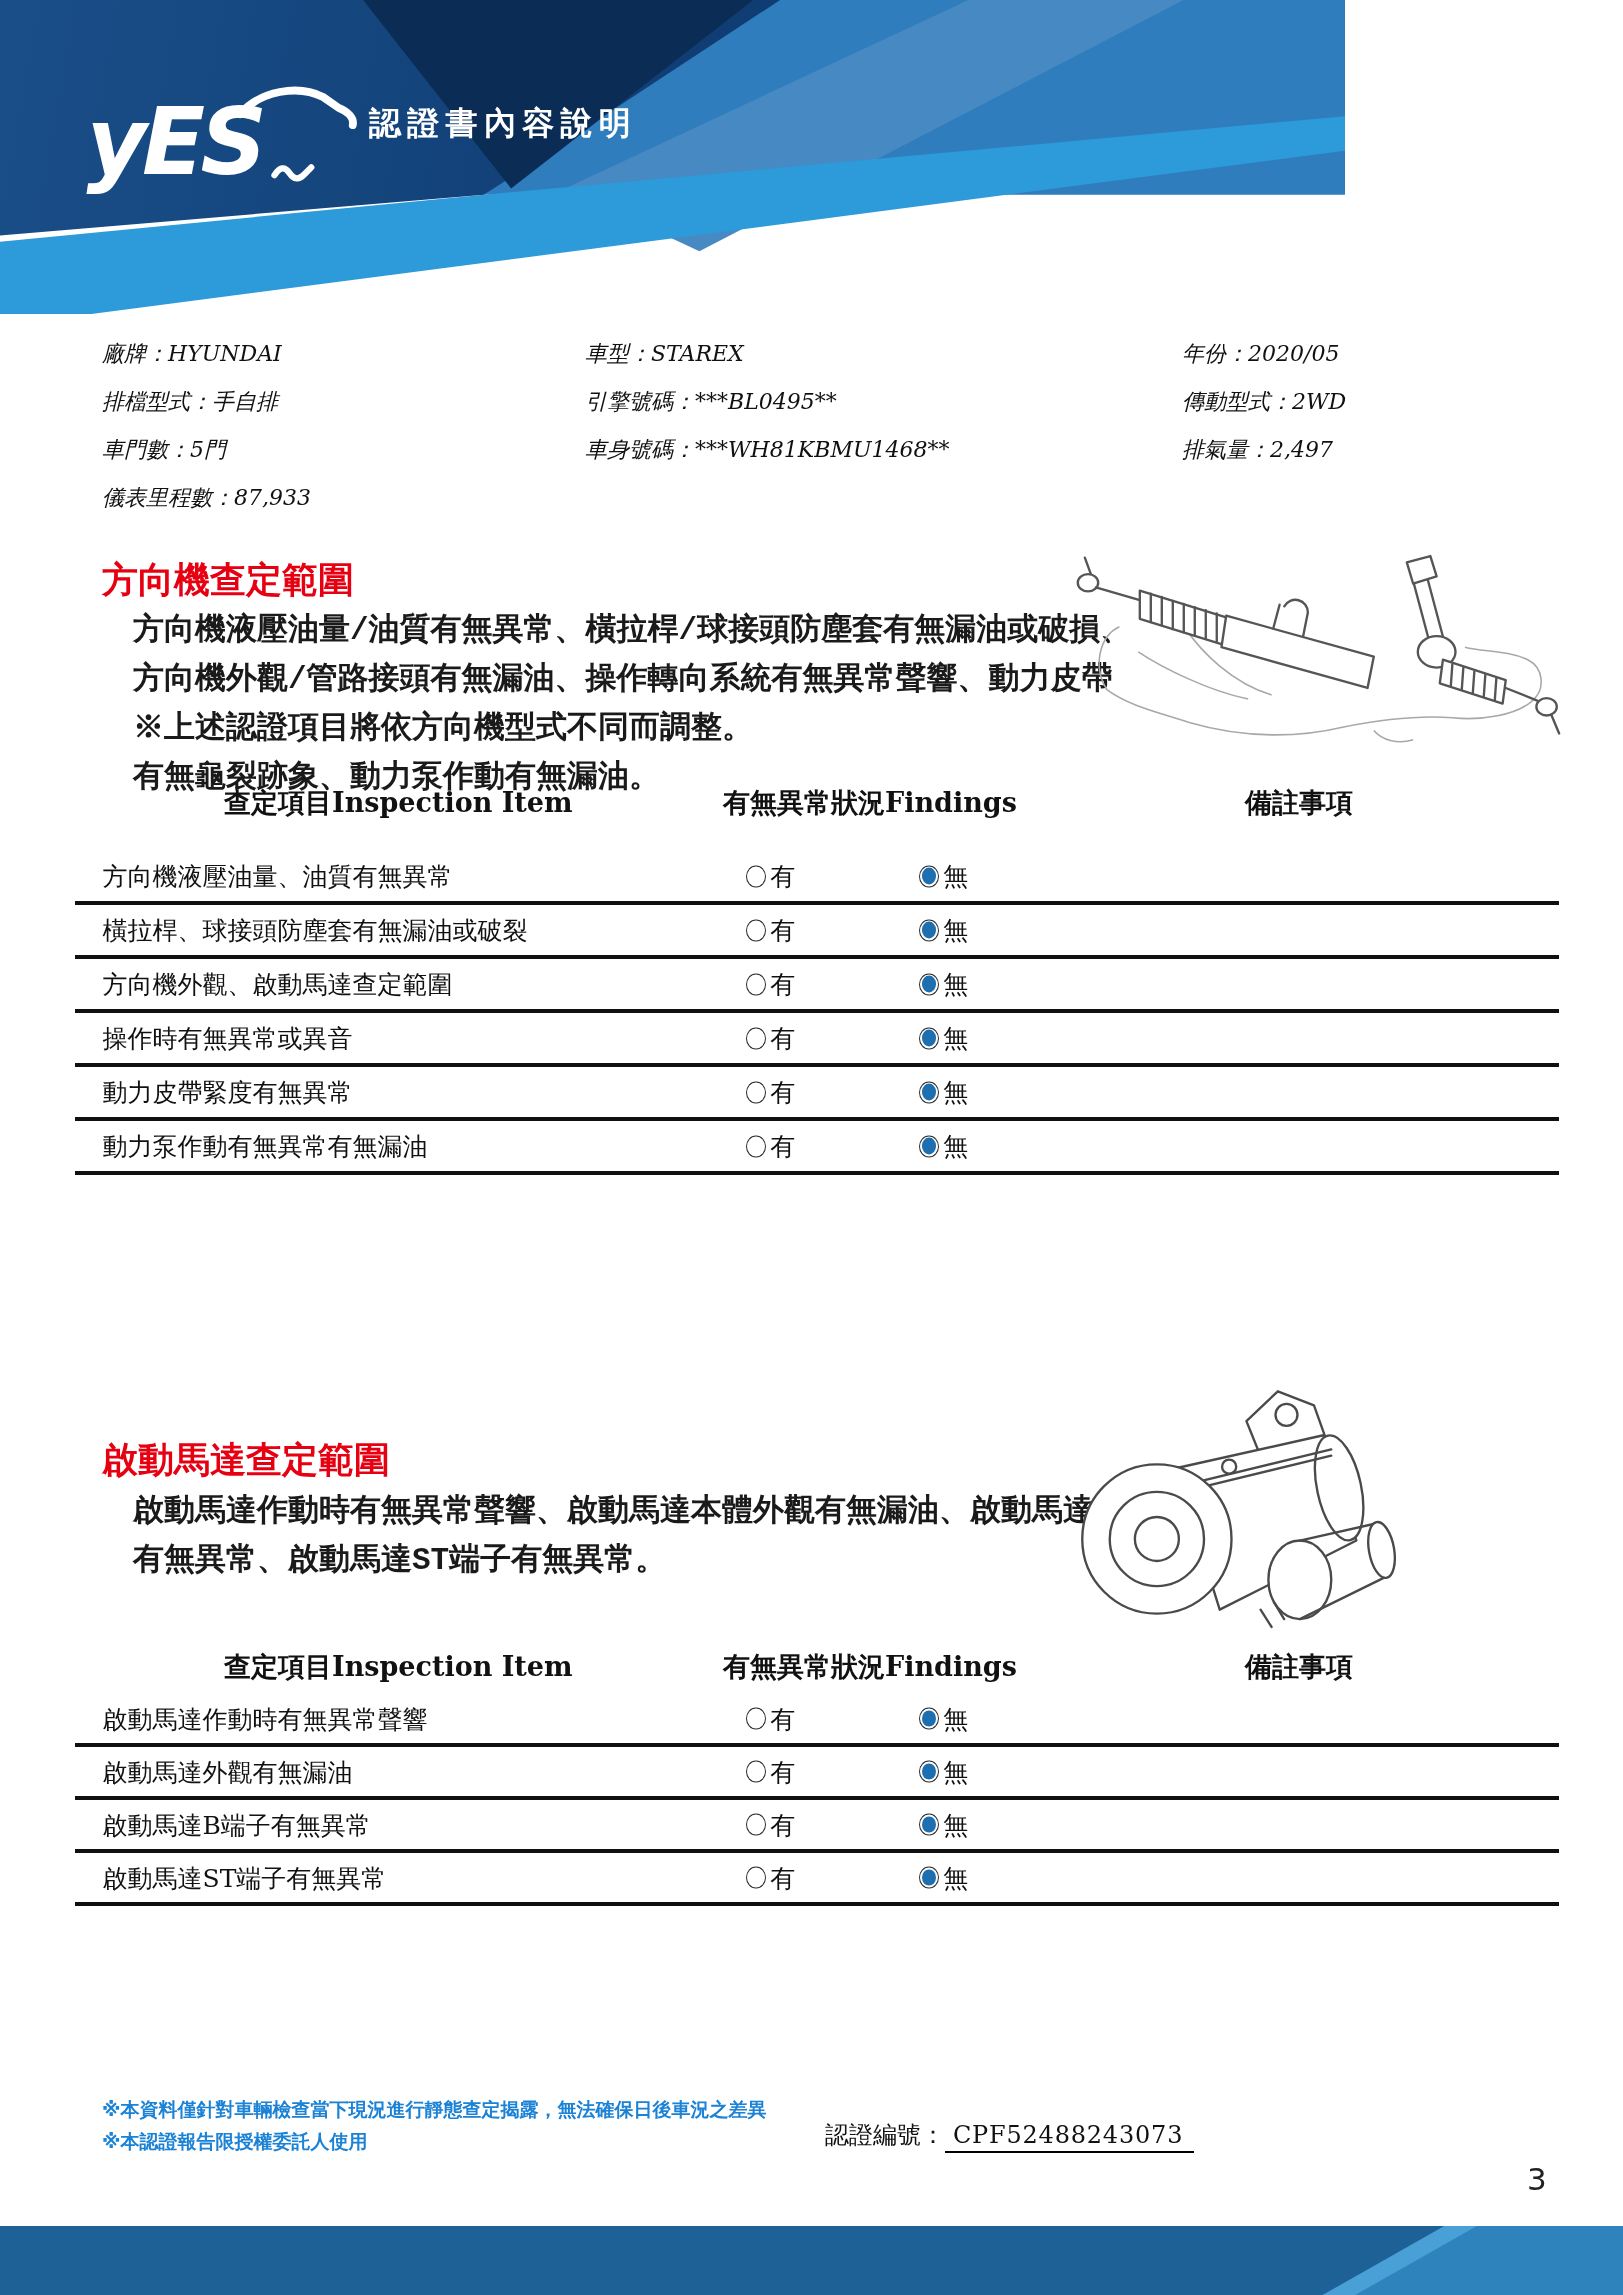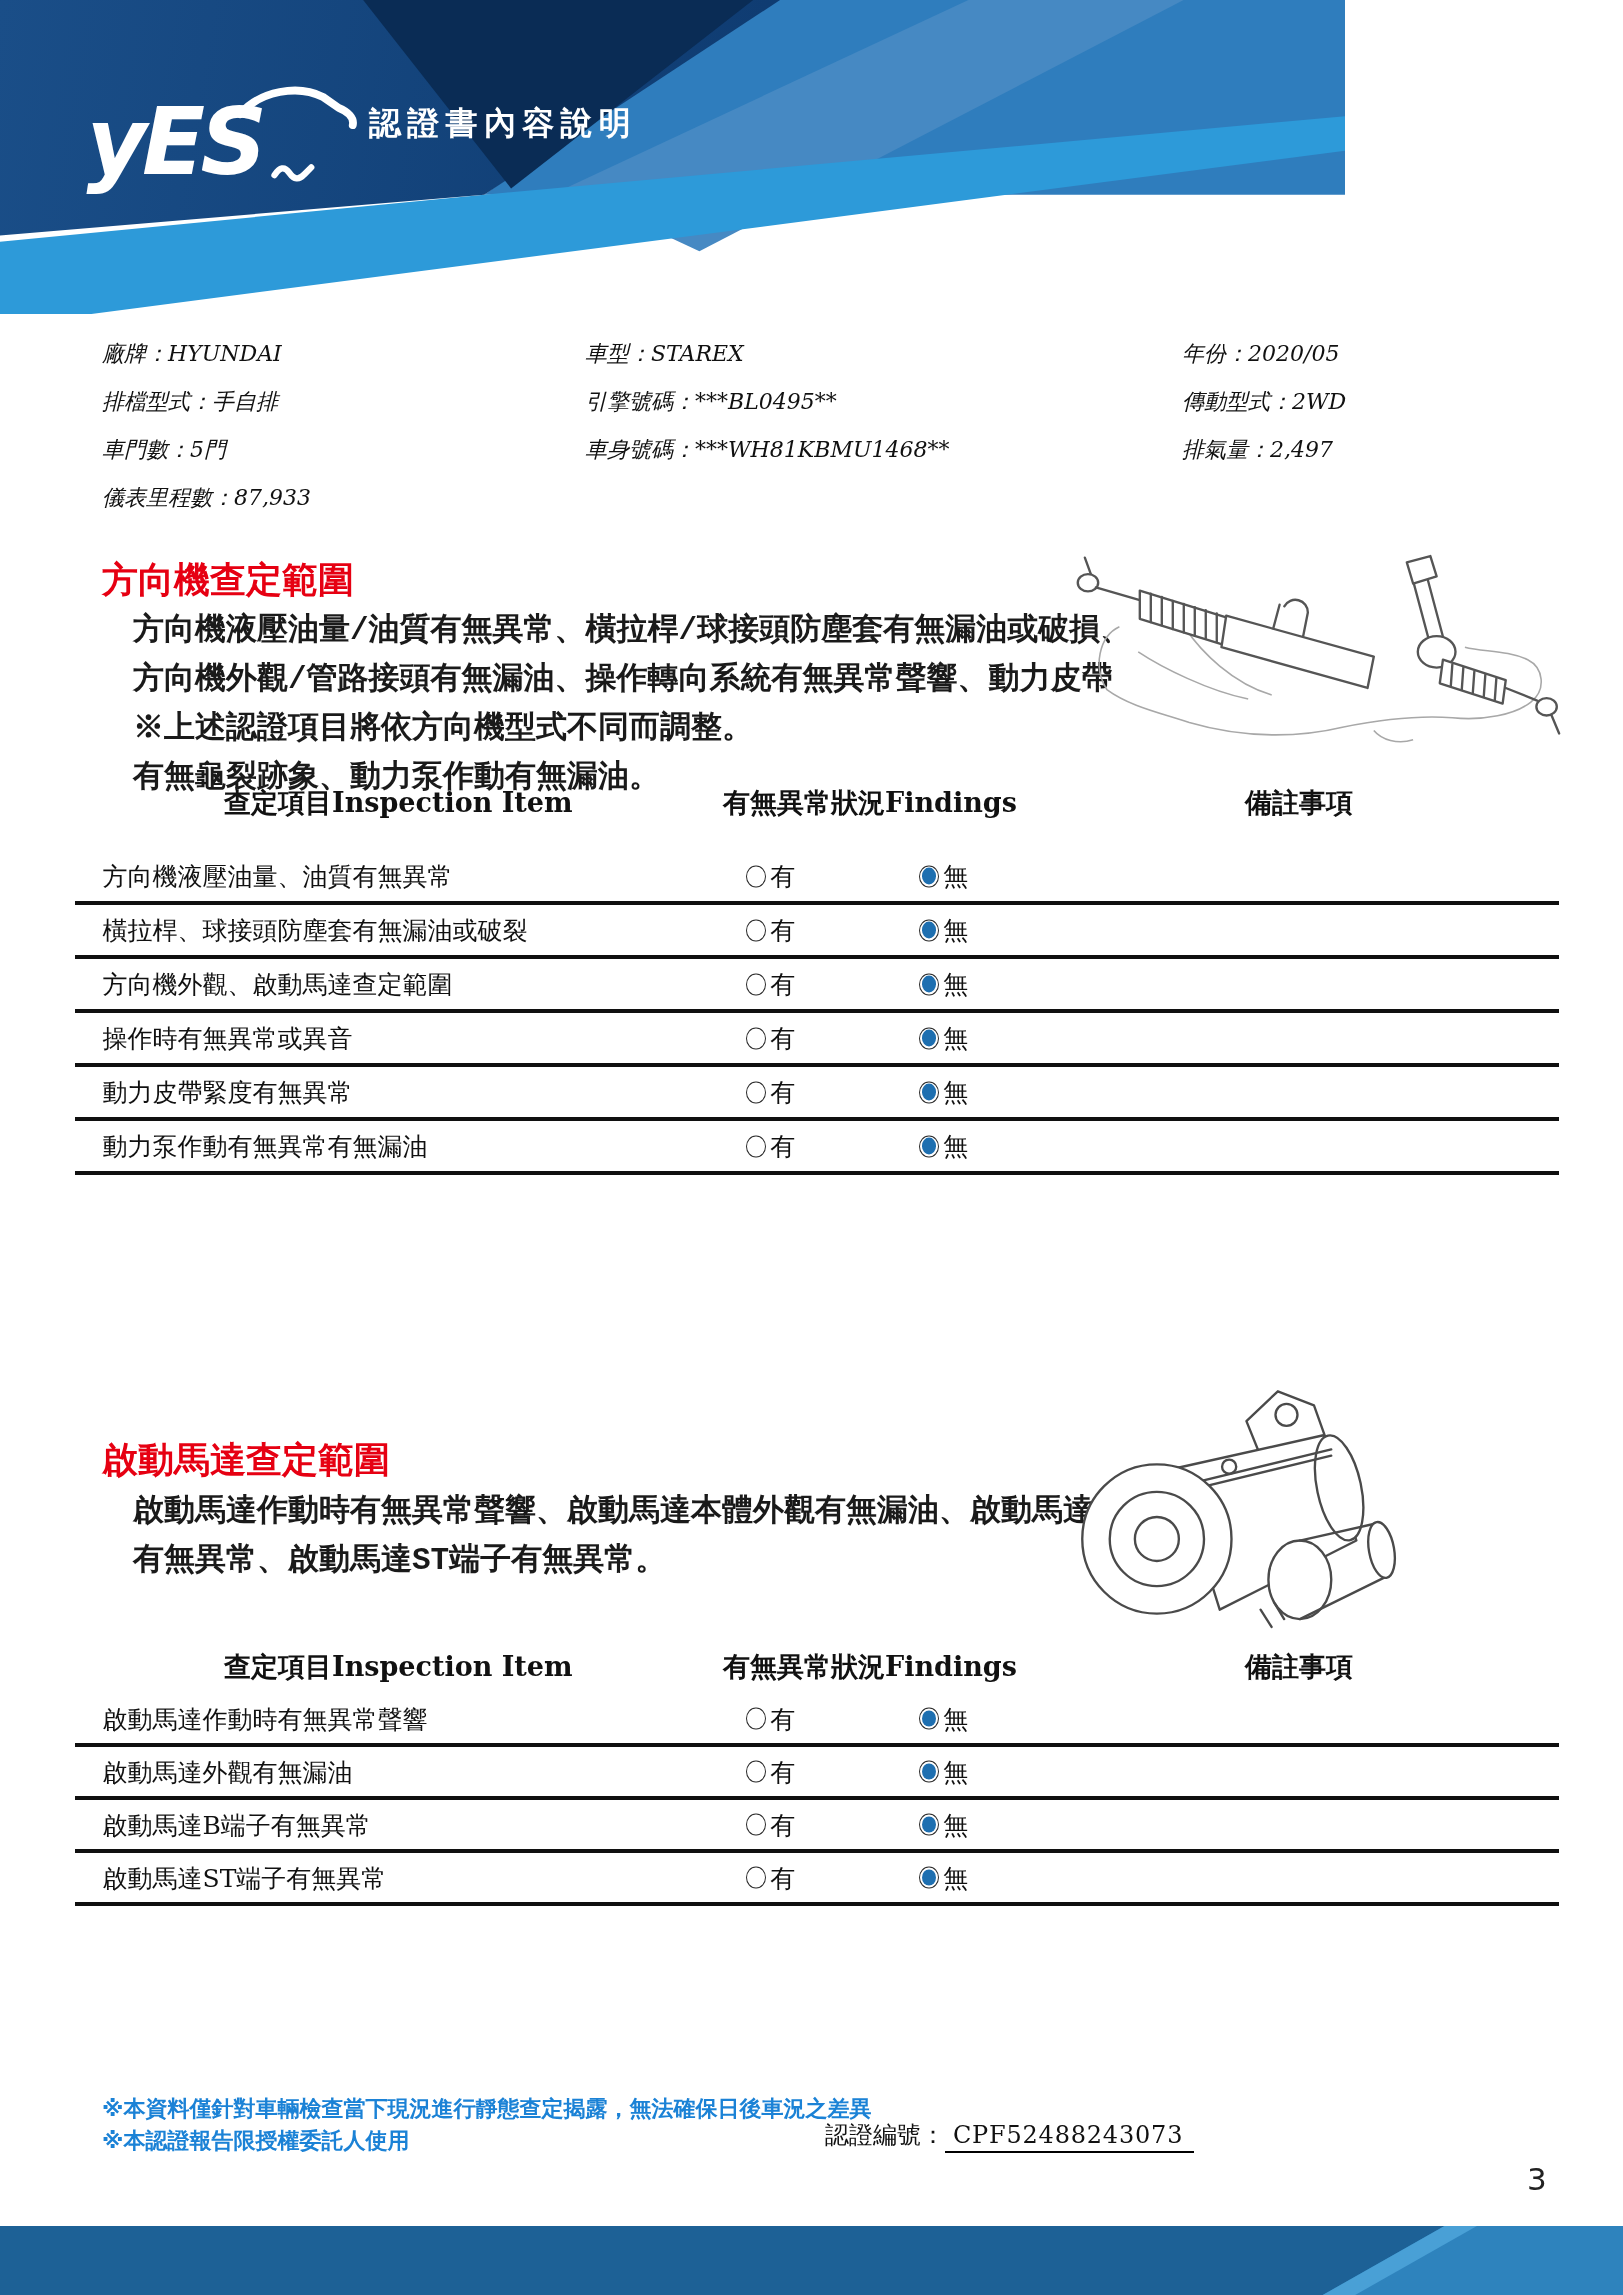--- a/index.html
+++ b/index.html
@@ -50,21 +50,21 @@
   .radio.sel::after{content:"";position:absolute;left:1.6px;right:1.6px;top:1.6px;bottom:1.6px;
                     border-radius:50%;background:#1e6fb0;}
 
   
   .illus{position:absolute;}
 
   
   .notes{position:absolute;left:102px;top:2093px;font-family:"DejaVu Sans","Liberation Sans",sans-serif;
          font-weight:700;color:#1b82d6;}
   .notes .ntitle{font-size:19.6px;line-height:28px;}
-  .notes .nline{font-size:22px;line-height:32px;white-space:nowrap;}
+  .notes .nline{font-size:19px;line-height:32px;white-space:nowrap;}
   .cert{position:absolute;left:825px;top:2119px;font-size:24px;white-space:nowrap;}
   .cert .num{border-bottom:2.4px solid #000;padding:0 11px 1.6px 7.9px;letter-spacing:0.8px;}
   .pagenum{position:absolute;left:1527px;top:2161px;font-family:"DejaVu Sans","Liberation Sans",sans-serif;
            font-size:31px;color:#222;}
 
   .bottomband{position:absolute;left:0;right:0;bottom:0;height:69px;background:#2e83bd;overflow:hidden;}
   .bottomband .bb{position:absolute;left:0;top:0;width:100%;height:100%;}
   .bb-dark{background:#1d6196;clip-path:polygon(0 0,89% 0,81.5% 100%,0 100%);}
   .bb-sliver{background:#49a0d6;clip-path:polygon(89% 0,91% 0,83.5% 100%,81.5% 100%);}
 </style>

